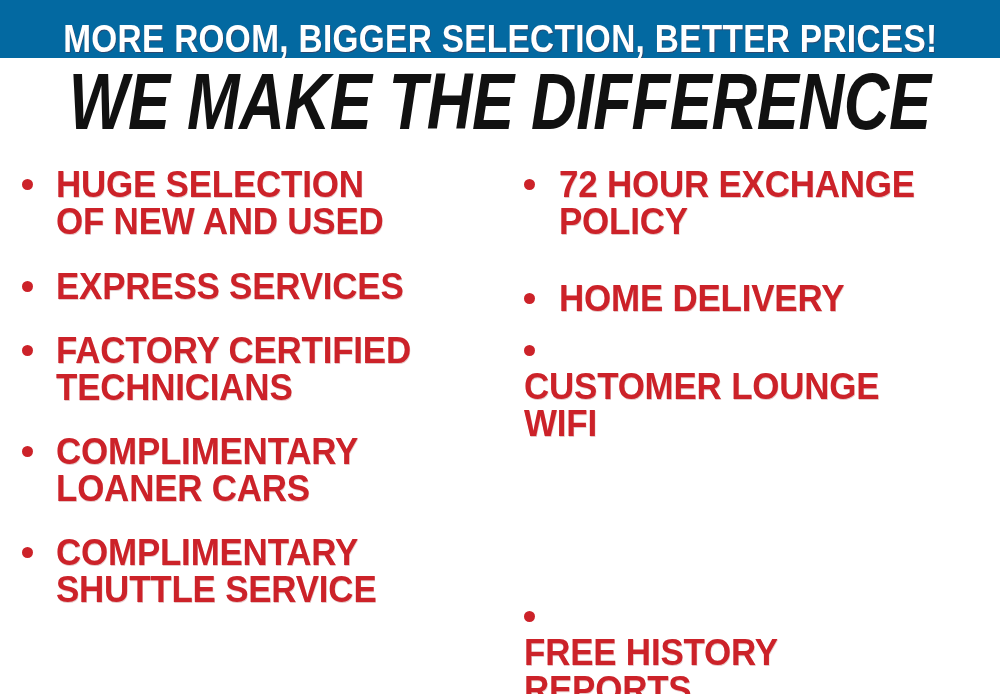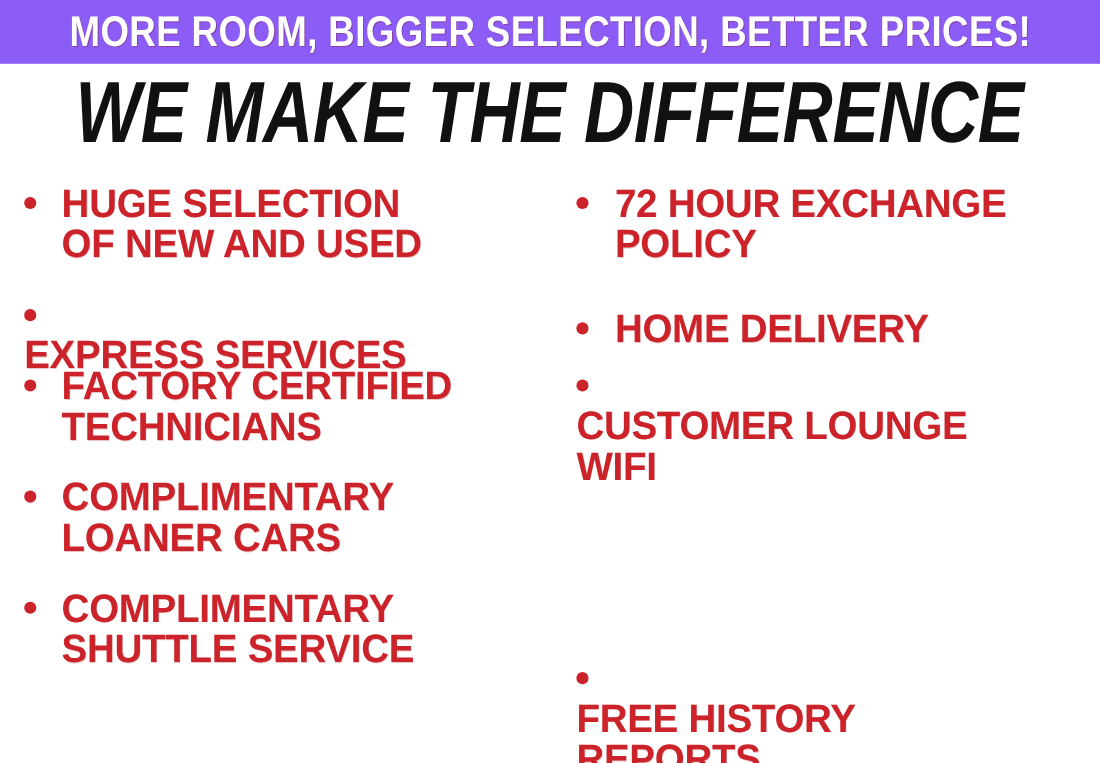--- a/index.html
+++ b/index.html
@@ -18,23 +18,23 @@
     background:#ffffff;
     font-family:"Liberation Sans", sans-serif;
   }
 
   
   .banner {
     position:absolute;
     left:0; top:0;
     width:1000px;
     height:58px;
-    background:#8b5cf6;
-    display:flex;
-    align-items:center;
+    background:#0369a1;
+    display:flex;
+    align-items:flex-end;
     justify-content:center;
     overflow:hidden;
   }
   .banner-text {
     color:#ffffff;
     font-family:"Liberation Sans", sans-serif;
     font-weight:bold;
     font-size:39px;
     line-height:39px;
     letter-spacing:0.4px;
@@ -111,21 +111,21 @@
     line-height:37px;
     letter-spacing:-0.2px;
     white-space:pre-line;
     transform:scaleX(0.97);
     transform-origin:left top;
     text-shadow:0.5px 0.5px 0 rgba(150,30,35,0.25);
   }
 
   
   .l0 { top:8px;   }
-  .l1 { top:110px;flex-direction:column; }
+  .l1 { top:110px; }
   .l2 { top:174px; }
   .l3 { top:275px; }
   .l4 { top:376px; }
 
   
   .r0 { top:8px;   }
   .r1 { top:122px; }
   .r2 { top:174px;flex-direction:column; }
   .r3 { top:275px; }
   .r4 { top:340px; }

